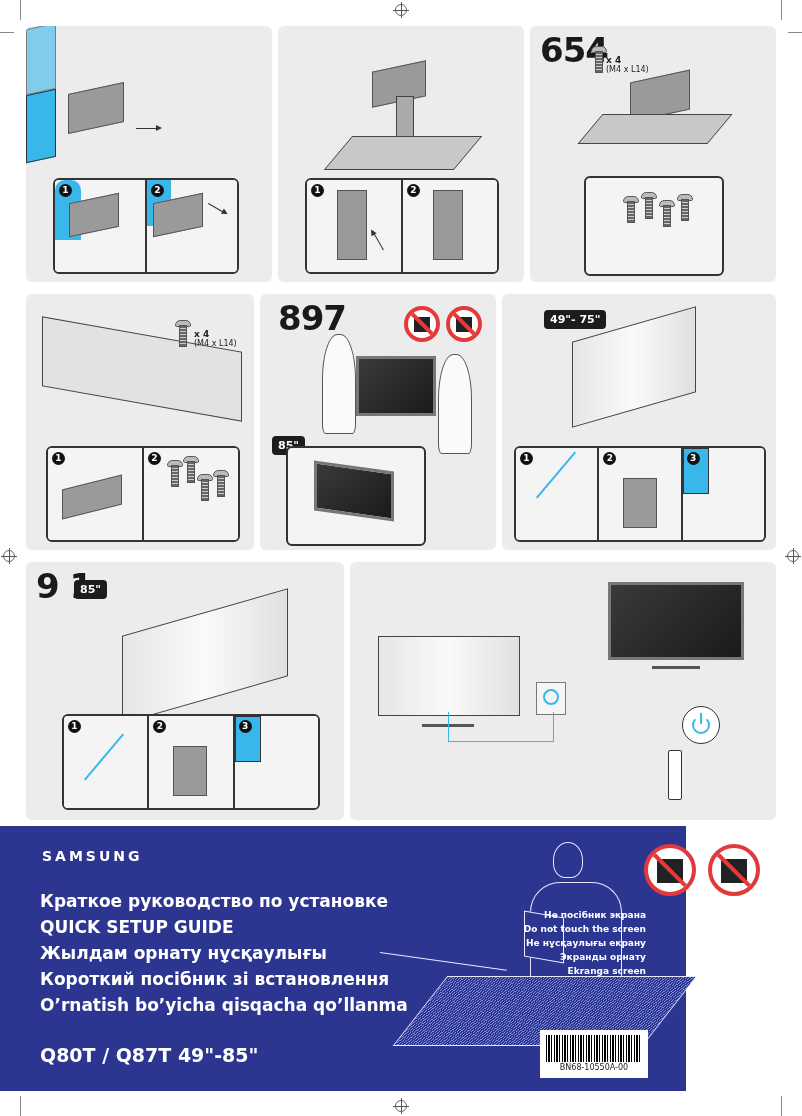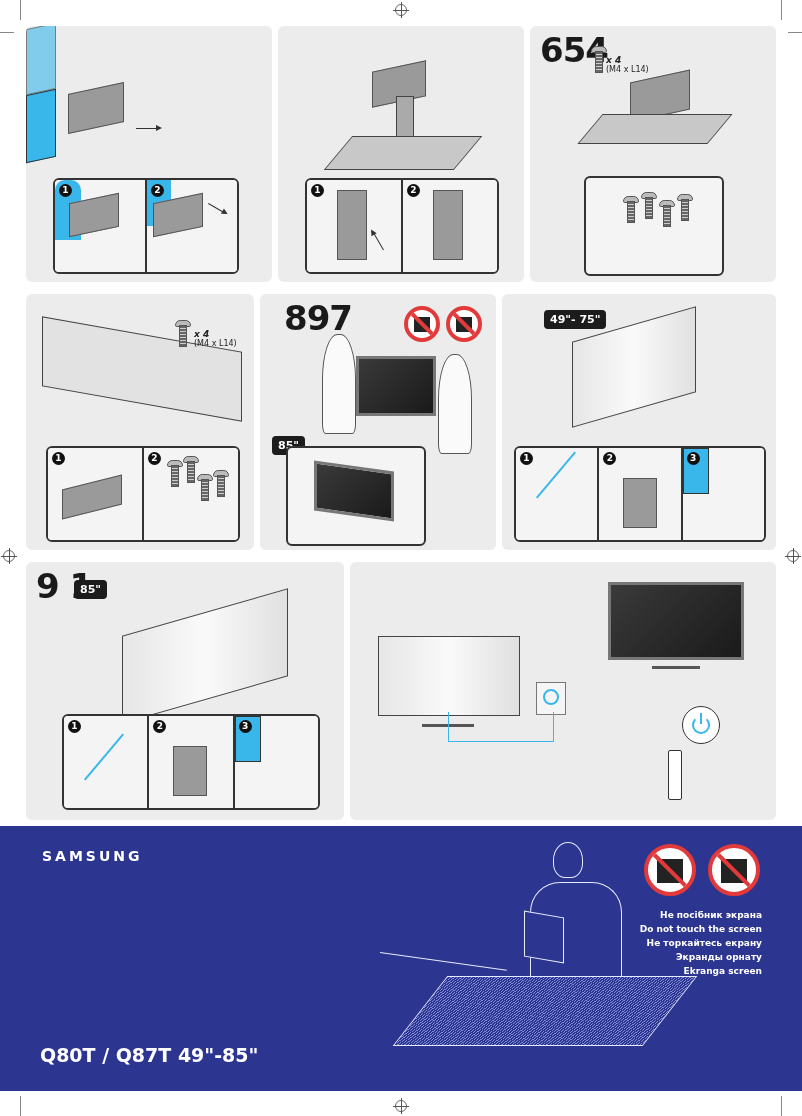--- a/index.html
+++ b/index.html
@@ -8,21 +8,21 @@
 
   .crop { position: absolute; background: #888; }
   .reg { position: absolute; width: 12px; height: 12px; border-radius: 50%; border: 1px solid #666; }
   .reg::before { content: ""; position: absolute; left: 5px; top: -3px; width: 1px; height: 16px; background: #555; }
   .reg::after { content: ""; position: absolute; left: -3px; top: 5px; width: 16px; height: 1px; background: #555; }
 
   .panel { position: absolute; background: #ececec; border-radius: 6px; overflow: hidden; }
   .stepnum { position: absolute; font-family: "DejaVu Sans", sans-serif; font-weight: bold; font-size: 34px; color: #1a1a1a; letter-spacing: -1px; }
   .badge { position: absolute; background: #1c1c1c; color: #fff; font-weight: bold; font-size: 11px; padding: 3px 6px; border-radius: 4px; }
   .screw-label { position: absolute; font-size: 8px; color: #222; line-height: 9px; }
-  .screw-label b { font-size: 9px; font-style: italic; }
+  .screw-label b { font-size: 9px; }
   .screw { position: absolute; width: 8px; height: 26px; }
   .screw::before { content: ""; position: absolute; left: -3px; top: 0; width: 14px; height: 5px; border-radius: 6px 6px 2px 2px; background: #bbb; border: 1px solid #555; }
   .screw::after { content: ""; position: absolute; left: 1px; top: 5px; width: 6px; height: 20px; background: repeating-linear-gradient(#666 0 2px, #ccc 2px 3px); border: 1px solid #555; }
 
   .subbox { position: absolute; background: #fff; border: 2px solid #333; border-radius: 6px; overflow: hidden; display: flex; }
   .subcell { position: relative; flex: 1; border-right: 2px solid #333; background: #f4f4f4; }
   .subcell:last-child { border-right: none; }
   .circnum { position: absolute; left: 4px; top: 4px; width: 13px; height: 13px; border-radius: 50%; background: #111; color: #fff; font-size: 9px; font-weight: bold; text-align: center; line-height: 13px; }
 
   .blue { background: #3ab7ea; }
@@ -32,21 +32,21 @@
   .arrow { position: absolute; height: 1px; background: #333; }
   .arrow::after { content: ""; position: absolute; right: -2px; top: -3px; border-left: 6px solid #333; border-top: 3.5px solid transparent; border-bottom: 3.5px solid transparent; }
   .person { position: absolute; border: 1px solid #555; border-radius: 45% 45% 10% 10%; background: #fafafa; }
   .cable { position: absolute; border: 1.5px solid #3ab7ea; }
 
   .no-sign { position: absolute; border-radius: 50%; border: 4px solid #e23a3a; background: #fff; overflow: hidden; }
   .no-sign::after { content: ""; position: absolute; left: 50%; top: -10%; width: 4px; height: 120%; background: #e23a3a; transform: translateX(-50%) rotate(-45deg); }
   .no-sign .inner { position: absolute; left: 20%; top: 25%; width: 60%; height: 55%; background: #222; }
 
   
-  .cover { position: absolute; left: 0; top: 826px; width: 802px; height: 265px; background: #2c3590; }
+  .cover { position: absolute; left: 0; top: 826px; width: 686px; height: 265px; background: #2c3590; }
   .brand { position: absolute; left: 42px; top: 22px; color: #fff; font-weight: bold; font-size: 14px; letter-spacing: 3px; }
   .titles { position: absolute; left: 40px; top: 62px; color: #fff; font-weight: bold; font-size: 17px; line-height: 26px; }
   .model { position: absolute; left: 40px; top: 218px; color: #fff; font-weight: bold; font-size: 19px; }
   .warn-list { position: absolute; right: 40px; top: 82px; text-align: right; color: #fff; font-weight: bold; font-size: 9px; line-height: 14px; }
   .barcode { position: absolute; right: 38px; top: 204px; width: 108px; height: 48px; background: #fff; }
   .bars { position: absolute; left: 6px; top: 5px; width: 96px; height: 27px;
           background: repeating-linear-gradient(90deg, #000 0 1px, #fff 1px 2px, #000 2px 4px, #fff 4px 5px, #000 5px 6px, #fff 6px 8px); }
   .barcode-text { position: absolute; left: 0; width: 100%; top: 33px; text-align: center; font-size: 8px; color: #222; }
   .outline { position: absolute; border: 1.5px solid #e8ebff; }
   .hatch { position: absolute; background: repeating-linear-gradient(120deg, #7e88d6 0 1px, #2c3590 1px 3px); border: 1.5px solid #e8ebff; }
@@ -135,21 +135,21 @@
       <span class="circnum">2</span>
       <div class="screw" style="left:26px;top:12px;"></div>
       <div class="screw" style="left:42px;top:8px;"></div>
       <div class="screw" style="left:56px;top:26px;"></div>
       <div class="screw" style="left:72px;top:22px;"></div>
     </div>
   </div>
 </div>
 
 <div class="panel" style="left:260px;top:294px;width:236px;height:256px;">
-  <span class="stepnum" style="left:24px;top:4px;">897</span>
+  <span class="stepnum" style="left:18px;top:4px;">897</span>
   <div class="no-sign" style="left:144px;top:12px;width:36px;height:36px;">
       <div class="inner"></div>
     </div>
   <div class="no-sign" style="left:186px;top:12px;width:36px;height:36px;">
       <div class="inner"></div>
     </div>
   <div class="person" style="left:62px;top:40px;width:34px;height:100px;"></div>
   <div class="tv-dark" style="left:96px;top:62px;width:80px;height:60px;"></div>
   <div class="person" style="left:178px;top:60px;width:34px;height:100px;"></div>
   <span class="badge" style="left:12px;top:142px;">85"</span>
@@ -208,34 +208,45 @@
   <div style="position:absolute;left:302px;top:104px;width:48px;height:3px;background:#555;"></div>
   <div style="position:absolute;left:332px;top:144px;width:38px;height:38px;border-radius:50%;background:#fff;border:1.5px solid #333;">
     <div style="position:absolute;left:9px;top:9px;width:18px;height:18px;border-radius:50%;border:2px solid #3ab7ea;border-top-color:transparent;"></div>
     <div style="position:absolute;left:17px;top:6px;width:2px;height:11px;background:#3ab7ea;"></div>
   </div>
   <div style="position:absolute;left:318px;top:188px;width:14px;height:50px;background:#fff;border:1px solid #333;border-radius:2px;"></div>
 </div>
 
 <div class="cover">
   <span class="brand">SAMSUNG</span>
+  <div class="titles">
+    <div>Краткое руководство по установке</div>
+    <div>QUICK SETUP GUIDE</div>
+    <div>Жылдам орнату нұсқаулығы</div>
+    <div>Короткий посібник зі встановлення</div>
+    <div>O’rnatish bo’yicha qisqacha qo’llanma</div>
+  </div>
   <span class="model">Q80T / Q87T 49"-85"</span>
 
   <div class="outline" style="left:553px;top:16px;width:30px;height:36px;border-radius:50% 50% 40% 40%;"></div>
   <div class="outline" style="left:530px;top:56px;width:92px;height:118px;border-radius:30px 30px 4px 4px;border-bottom:none;"></div>
   <div class="outline" style="left:524px;top:88px;width:40px;height:46px;background:#2c3590;transform:skewY(10deg);"></div>
   <div class="outline" style="left:380px;top:126px;width:128px;height:0;border-width:1px 0 0 0;transform:rotate(8deg);transform-origin:left;"></div>
   <div class="hatch" style="left:420px;top:150px;width:250px;height:70px;transform:skewX(-38deg);"></div>
 
   <div class="no-sign" style="left:644px;top:18px;width:52px;height:52px;">
       <div class="inner"></div>
     </div>
   <div class="no-sign" style="left:708px;top:18px;width:52px;height:52px;">
       <div class="inner"></div>
     </div>
   <div class="warn-list">
     <div>Не посібник экрана</div>
     <div>Do not touch the screen</div>
-    <div>Не торкайтесь екрану</div>
+    <div>Не нұсқаулығы екрану</div>
     <div>Экранды орнату</div>
     <div>Ekranga screen</div>
   </div>
+  <div class="barcode">
+    <div class="bars"></div>
+    <div class="barcode-text">BN68-10550A-00</div>
+  </div>
 </div>
 
 </body></html>

